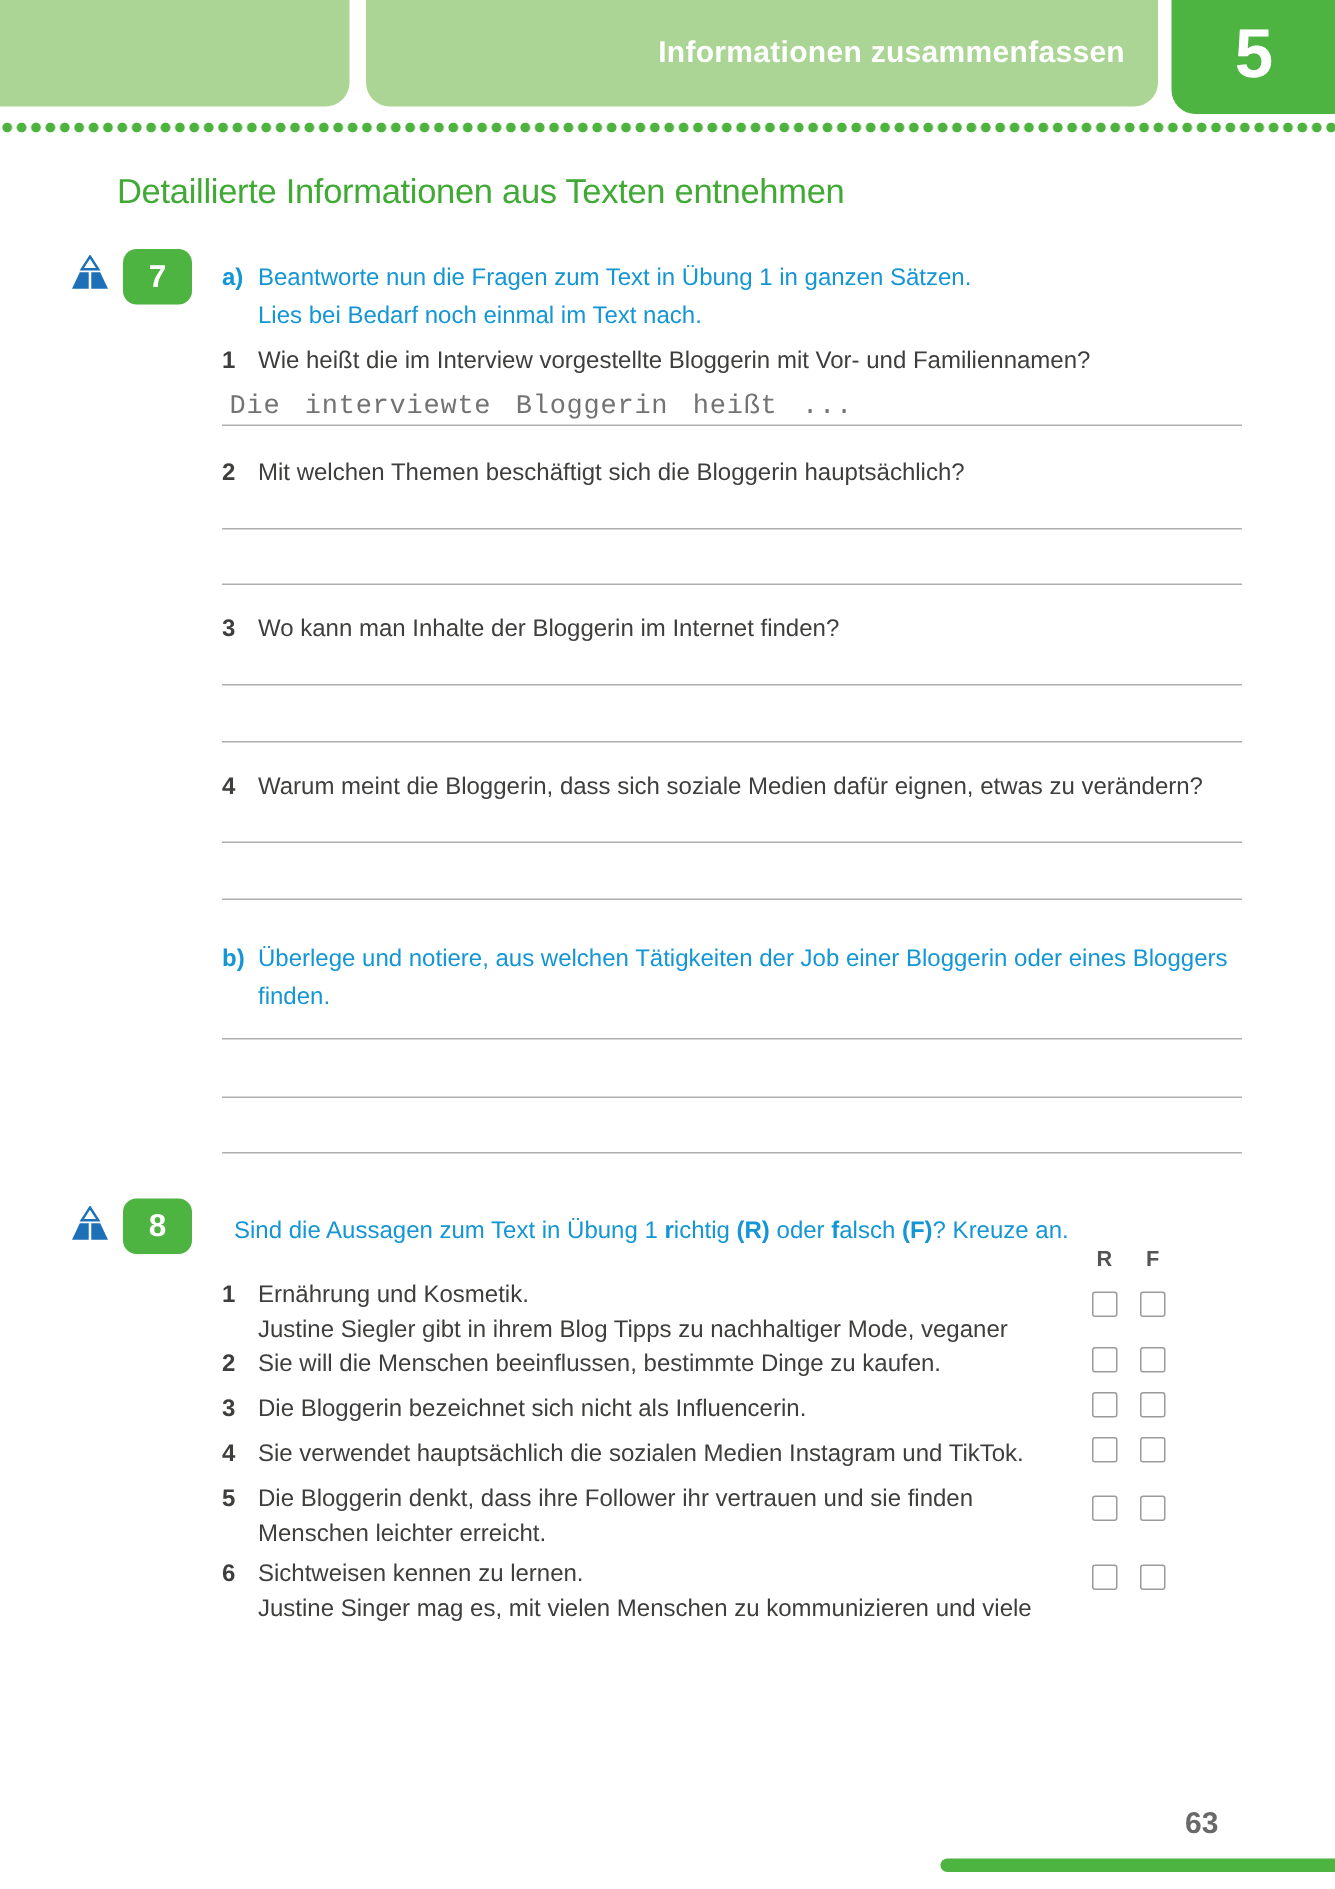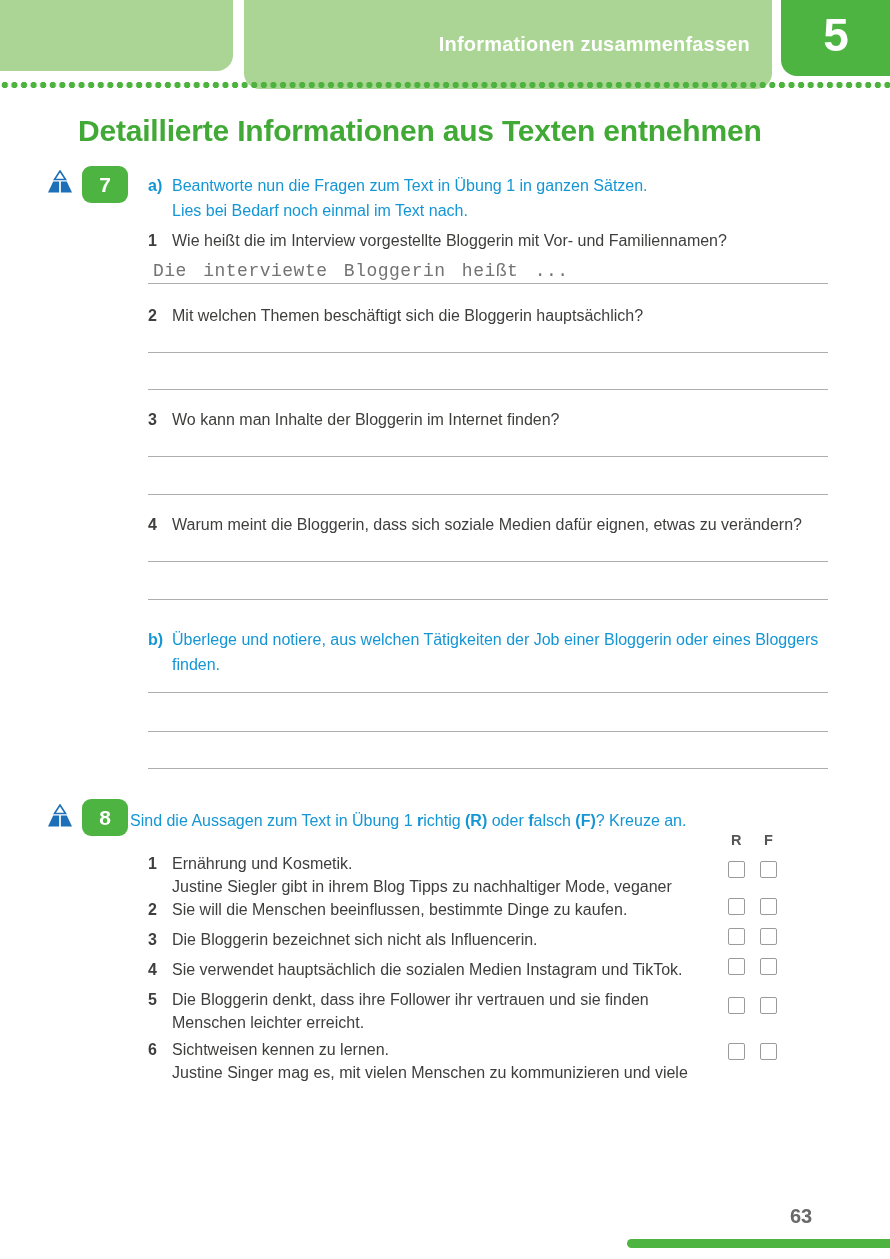--- a/index.html
+++ b/index.html
@@ -11,21 +11,21 @@
   
   .hdr-light{background:#aad594;border-radius:0 0 16px 16px;}
   .hdr-mid{display:flex;align-items:center;justify-content:flex-end;padding-right:22px;box-sizing:border-box;}
   .hdr-label{color:#ffffff;font-size:20px;font-weight:bold;letter-spacing:.2px;}
   .hdr-num{background:#4db442;border-radius:0 0 0 16px;display:flex;align-items:center;justify-content:center;}
   .hdr-num span{color:#fff;font-size:46px;font-weight:bold;padding-bottom:6px;}
   .dots{
     background-image:radial-gradient(circle at 4.8px 5px,#4db33e 3px,rgba(0,0,0,0) 3.5px);
     background-size:9.6px 10px;background-repeat:repeat-x;
   }
-  .title{margin:0;font-size:30px;font-weight:bold;color:#41a935;letter-spacing:-.2px;white-space:nowrap;}
+  .title{margin:0;font-size:23px;font-weight:normal;color:#41a935;letter-spacing:-.2px;white-space:nowrap;}
   
   .exnum{width:46px;height:37px;background:#4db442;border-radius:9px;display:flex;align-items:center;justify-content:center;
          color:#fff;font-size:21px;font-weight:bold;}
   
   .blue{color:#1496d5;}
   .instr{font-size:16px;line-height:25px;white-space:nowrap;}
   .instr .lbl{font-weight:bold;position:absolute;left:-24px;top:0;}
   .qrow{font-size:16px;line-height:22px;white-space:nowrap;}
   .qrow .num{font-weight:bold;position:absolute;left:-24px;top:0;}
   .stline{display:block;}
@@ -38,21 +38,21 @@
   .pagenum{font-size:20px;font-weight:bold;color:#696969;text-align:center;}
   .footer-bar{background:#4db442;border-radius:5px 0 0 5px;}
   b{font-weight:bold;}
 </style>
 </head>
 <body>
 
 <div id="page">
 
   <div class="abs hdr-light" style="left:-20px;top:0;width:253px;height:71px"></div>
-  <div class="abs hdr-light hdr-mid" style="left:244px;top:0;width:528px;height:89px">
+  <div class="abs hdr-light hdr-mid" style="left:244px;top:0;width:528px;height:71px">
     <span class="hdr-label">Informationen zusammenfassen</span>
   </div>
   <div class="abs hdr-num" style="left:781px;top:0;width:110px;height:76px">
     <span>5</span>
   </div>
   <div class="abs dots" style="left:0;top:80px;width:890px;height:10px"></div>
 
   <h1 class="abs title" style="left:78px;top:114px">Detaillierte Informationen aus Texten entnehmen</h1>
 
   <span class="abs" style="left:46px;top:170px;width:28px;height:24px">
@@ -109,21 +109,21 @@
 
   <span class="abs" style="left:46px;top:804px;width:28px;height:24px">
     <svg width="28" height="24" viewBox="0 0 28 24">
       <path d="M14 1 L19.5 9.5 L8.5 9.5 Z" fill="#ffffff" stroke="#1d70b7" stroke-width="1.6"></path>
       <path d="M7.2 11.5 L20.8 11.5 L26 22.5 L2 22.5 Z" fill="#1d70b7"></path>
       <line x1="14" y1="11" x2="14" y2="23" stroke="#ffffff" stroke-width="1.7"></line>
     </svg>
   </span>
   <div class="abs exnum" style="left:82px;top:799px">8</div>
 
-  <div class="abs instr blue" style="left:130px;top:808px"><span>Sind die Aussagen zum Text in Übung 1 </span><b>r</b><span>ichtig </span><b>(R)</b><span> oder </span><b>f</b><span>alsch </span><b>(F)</b><span>? Kreuze an.</span></div>
+  <div class="abs instr blue" style="left:156px;top:808px"><span>Sind die Aussagen zum Text in Übung 1 </span><b>r</b><span>ichtig </span><b>(R)</b><span> oder </span><b>f</b><span>alsch </span><b>(F)</b><span>? Kreuze an.</span></div>
 
   <span class="abs rfhead" style="left:731px;top:832px">R</span>
   <span class="abs rfhead" style="left:764px;top:832px">F</span>
 
   <div class="abs qrow" style="left:172px;top:852px;line-height:23px">
     <span class="num">1</span>
     <span class="stline">Ernährung und Kosmetik.</span>
     <span class="stline">Justine Siegler gibt in ihrem Blog Tipps zu nachhaltiger Mode, veganer</span>
   </div>
   <div class="abs cbox" style="left:728px;top:861px"></div>

